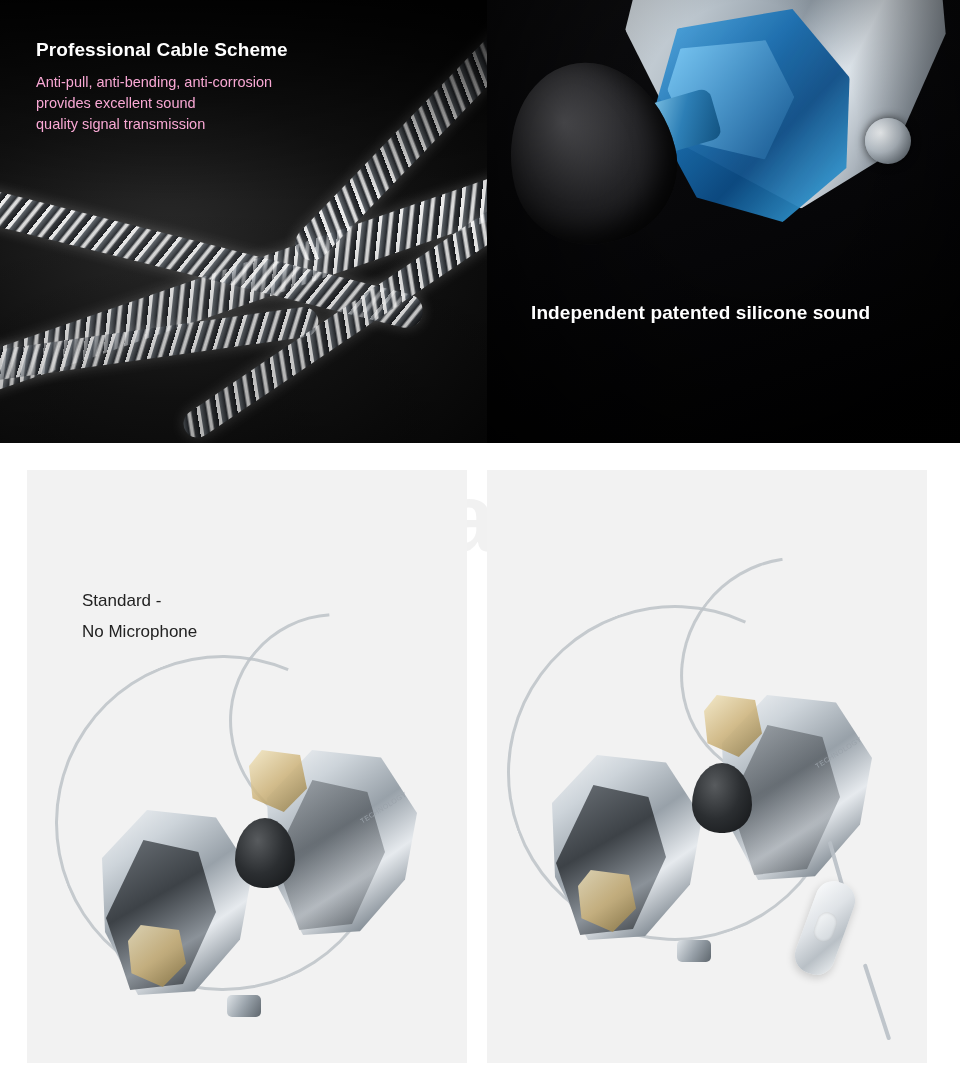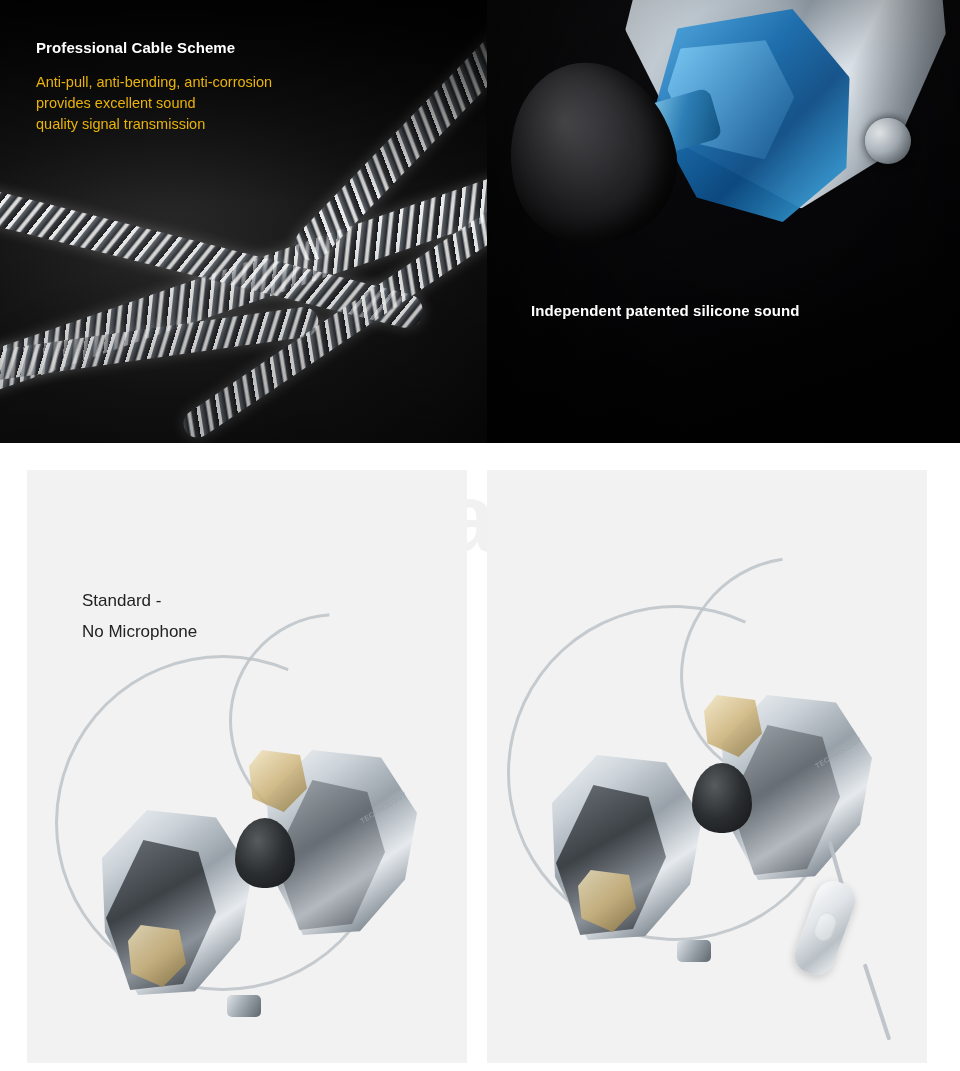--- a/index.html
+++ b/index.html
@@ -48,22 +48,22 @@
      background:radial-gradient(ellipse at 38% 30%, #5b5b5f 0%, #2a2a2d 45%, #131315 75%, #0a0a0b 100%);
      transform:rotate(-14deg);box-shadow:inset -10px -14px 26px rgba(0,0,0,.8);}
   .ear-nozzle{position:absolute;left:160px;top:96px;width:70px;height:52px;border-radius:10px;
      background:linear-gradient(120deg,#8fd0ee,#2d7fb6,#11517f);transform:rotate(-16deg);}
   .ear-knob{position:absolute;left:378px;top:118px;width:46px;height:46px;border-radius:50%;
      background:radial-gradient(circle at 34% 32%, #f2f5f7 0%, #b7c0c8 45%, #6e777f 78%, #43494f 100%);
      box-shadow:0 0 10px rgba(0,0,0,.7);}
   .ear-vignette{position:absolute;inset:0;
      background:radial-gradient(ellipse at 55% 30%, rgba(0,0,0,0) 30%, rgba(0,0,0,.55) 72%, rgba(0,0,0,.92) 100%);}
 
-  .blk-title{position:absolute;color:#fff;font-size:15px;font-weight:700;letter-spacing:.1px;}
-  .blk-body{position:absolute;color:#eab308;font-size:14.5px;line-height:21px;font-weight:400;}
+  .blk-title{position:absolute;color:#fff;font-size:19px;font-weight:700;letter-spacing:.1px;}
+  .blk-body{position:absolute;color:#f9a8d4;font-size:14.5px;line-height:21px;font-weight:400;}
 
   #cable-title{left:36px;top:39px;}
   #cable-body{left:36px;top:72px;width:400px;}
   #sleeve-title{left:531px;top:302px;}
   #sleeve-body{left:531px;top:337px;width:420px;}
 
   
   .bottom{position:absolute;left:0;top:443px;width:960px;height:628px;background:#fff;overflow:hidden;}
   .watermark{position:absolute;left:0;top:20px;width:960px;text-align:center;
      font-size:96px;font-weight:700;color:rgba(0,0,0,.055);letter-spacing:2px;white-space:nowrap;}

